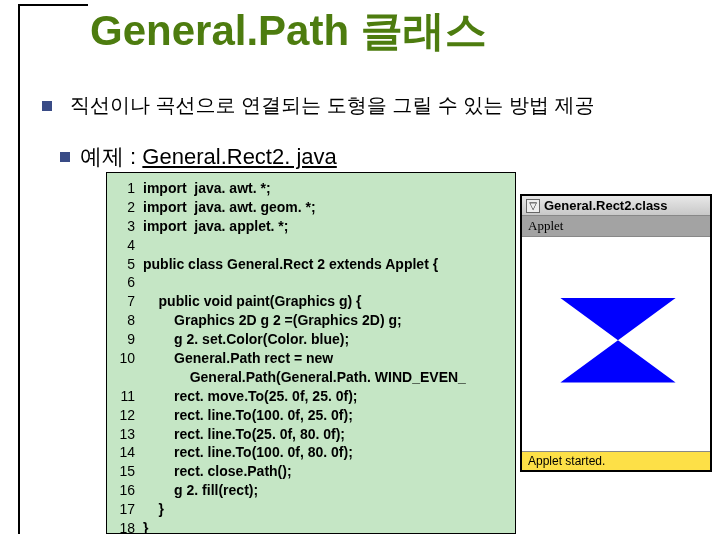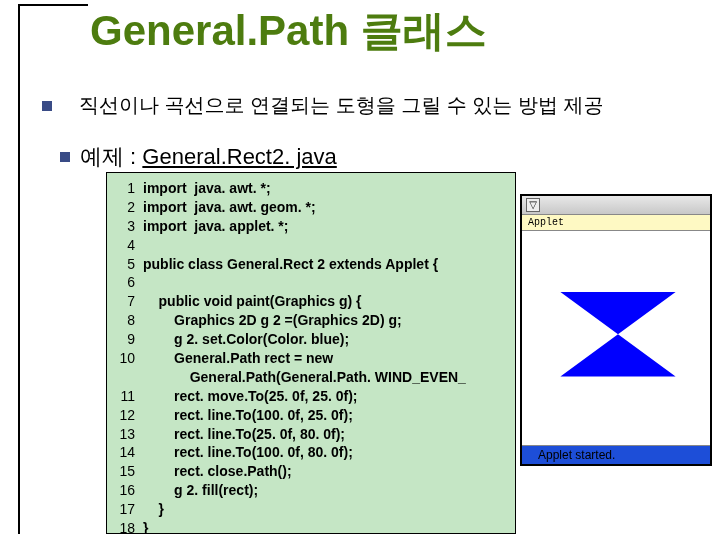--- a/index.html
+++ b/index.html
@@ -31,21 +31,21 @@
     line-height: 1.1;
   }
   .bullet1 {
     position: absolute;
     left: 42px;
     top: 92px;
     font-size: 20px;
     color: #000;
     display: flex;
     align-items: center;
-    gap: 27px;
+    gap: 18px;
   }
   .bullet2 {
     position: absolute;
     left: 60px;
     top: 142px;
     font-size: 22px;
     color: #000;
     display: flex;
     align-items: center;
     gap: 10px;
@@ -105,41 +105,41 @@
     justify-content: center;
     font-size: 10px;
     line-height: 1;
   }
   .applet-title {
     font-size: 13px;
     font-weight: bold;
     font-family: Arial, sans-serif;
   }
   .applet-menu {
-    background: #fef9c3;
+    background: #a3a3a3;
     border-bottom: 1px solid #888;
     padding: 2px 6px;
-    font-size: 10px;
-    font-family: Liberation Mono, monospace;
+    font-size: 13px;
+    font-family: Liberation Serif, serif;
   }
   .applet-canvas {
     width: 100%;
     height: 214px;
     background: #fff;
     position: relative;
   }
   .applet-canvas svg {
     position: absolute;
     left: 0;
     top: 0;
   }
   .applet-status {
-    background: #1d4ed8;
+    background: #fde047;
     border-top: 1px solid #888;
-    padding: 2px 16px;
+    padding: 2px 6px;
     font-size: 12px;
     font-family: Arial, sans-serif;
   }
 </style>
 </head>
 <body>
 
 <div class="border-frame"></div>
 
 <div class="title">General.Path 클래스</div>
@@ -155,20 +155,21 @@
     <span>예제 :</span>
     <span class="ex-link">General.Rect2. java</span>
   </span>
 </div>
 
 <div class="code-block" id="code-container"><div class="code-line"><span class="ln">1</span><span class="ct">import  java. awt. *;</span></div><div class="code-line"><span class="ln">2</span><span class="ct">import  java. awt. geom. *;</span></div><div class="code-line"><span class="ln">3</span><span class="ct">import  java. applet. *;</span></div><div class="code-line"><span class="ln">4</span><span class="ct"></span></div><div class="code-line"><span class="ln">5</span><span class="ct">public class General.Rect 2 extends Applet {</span></div><div class="code-line"><span class="ln">6</span><span class="ct"></span></div><div class="code-line"><span class="ln">7</span><span class="ct">    public void paint(Graphics g) {</span></div><div class="code-line"><span class="ln">8</span><span class="ct">        Graphics 2D g 2 =(Graphics 2D) g;</span></div><div class="code-line"><span class="ln">9</span><span class="ct">        g 2. set.Color(Color. blue);</span></div><div class="code-line"><span class="ln">10</span><span class="ct">        General.Path rect = new</span></div><div class="code-line"><span class="ln"></span><span class="ct">            General.Path(General.Path. WIND_EVEN_</span></div><div class="code-line"><span class="ln">11</span><span class="ct">        rect. move.To(25. 0f, 25. 0f);</span></div><div class="code-line"><span class="ln">12</span><span class="ct">        rect. line.To(100. 0f, 25. 0f);</span></div><div class="code-line"><span class="ln">13</span><span class="ct">        rect. line.To(25. 0f, 80. 0f);</span></div><div class="code-line"><span class="ln">14</span><span class="ct">        rect. line.To(100. 0f, 80. 0f);</span></div><div class="code-line"><span class="ln">15</span><span class="ct">        rect. close.Path();</span></div><div class="code-line"><span class="ln">16</span><span class="ct">        g 2. fill(rect);</span></div><div class="code-line"><span class="ln">17</span><span class="ct">    }</span></div><div class="code-line"><span class="ln">18</span><span class="ct">}</span></div></div>
 
 <div class="applet-win">
   <div class="applet-titlebar">
     <span class="applet-close">▽</span>
+    <span class="applet-title">General.Rect2.class</span>
   </div>
   <div class="applet-menu">Applet</div>
   <div class="applet-canvas">
     <svg width="192" height="214" viewBox="0 0 125 110">
       <polygon fill="#0000ff" fill-rule="evenodd" points="25,25 100,25 25,80 100,80"></polygon>
     </svg>
   </div>
   <div class="applet-status">Applet started.</div>
 </div>
 

